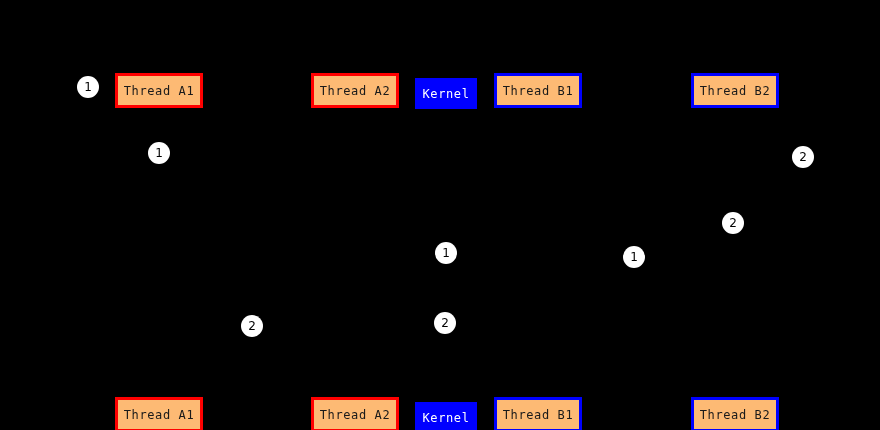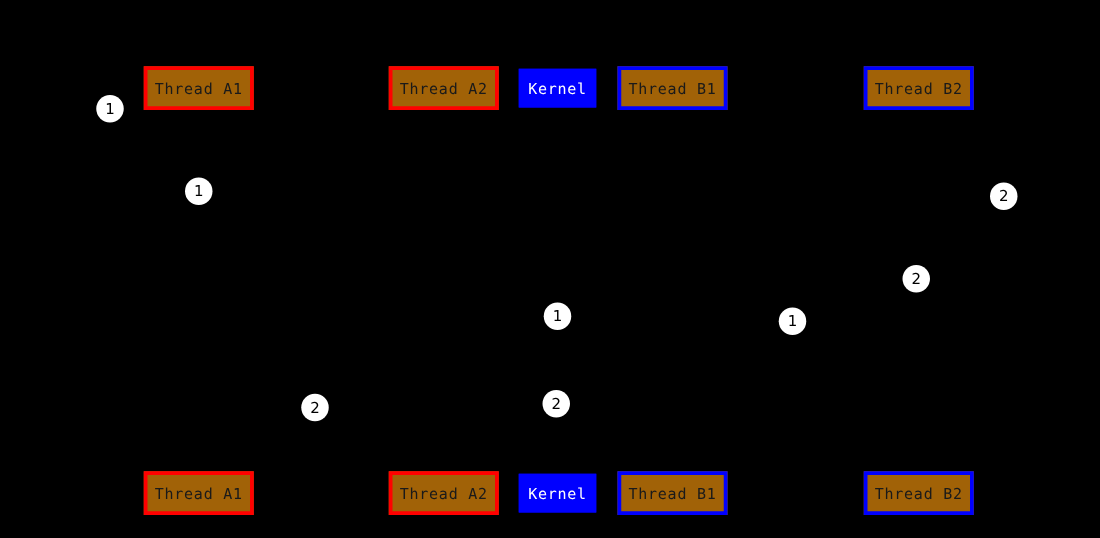--- a/index.html
+++ b/index.html
@@ -22,29 +22,31 @@
     box-sizing: border-box;
     display: flex;
     align-items: center;
     justify-content: center;
     white-space: nowrap;
     font-size: 12px;
     letter-spacing: 0.6px;
     line-height: 1;
   }
   .participant.outlined {
-    background: #a16207;
+    background: #fdba74;
     border-style: solid;
     border-width: 3px;
     color: #1a1a1a;
+    margin-top: 20px;
   }
   .participant.filled {
     border-style: solid;
     border-width: 1px;
     color: #ffffff;
+    margin-top: 23px;
   }
 
   
   .lifeline {
     position: absolute;
     width: 1px;
     background: #000000;
   }
 
   

